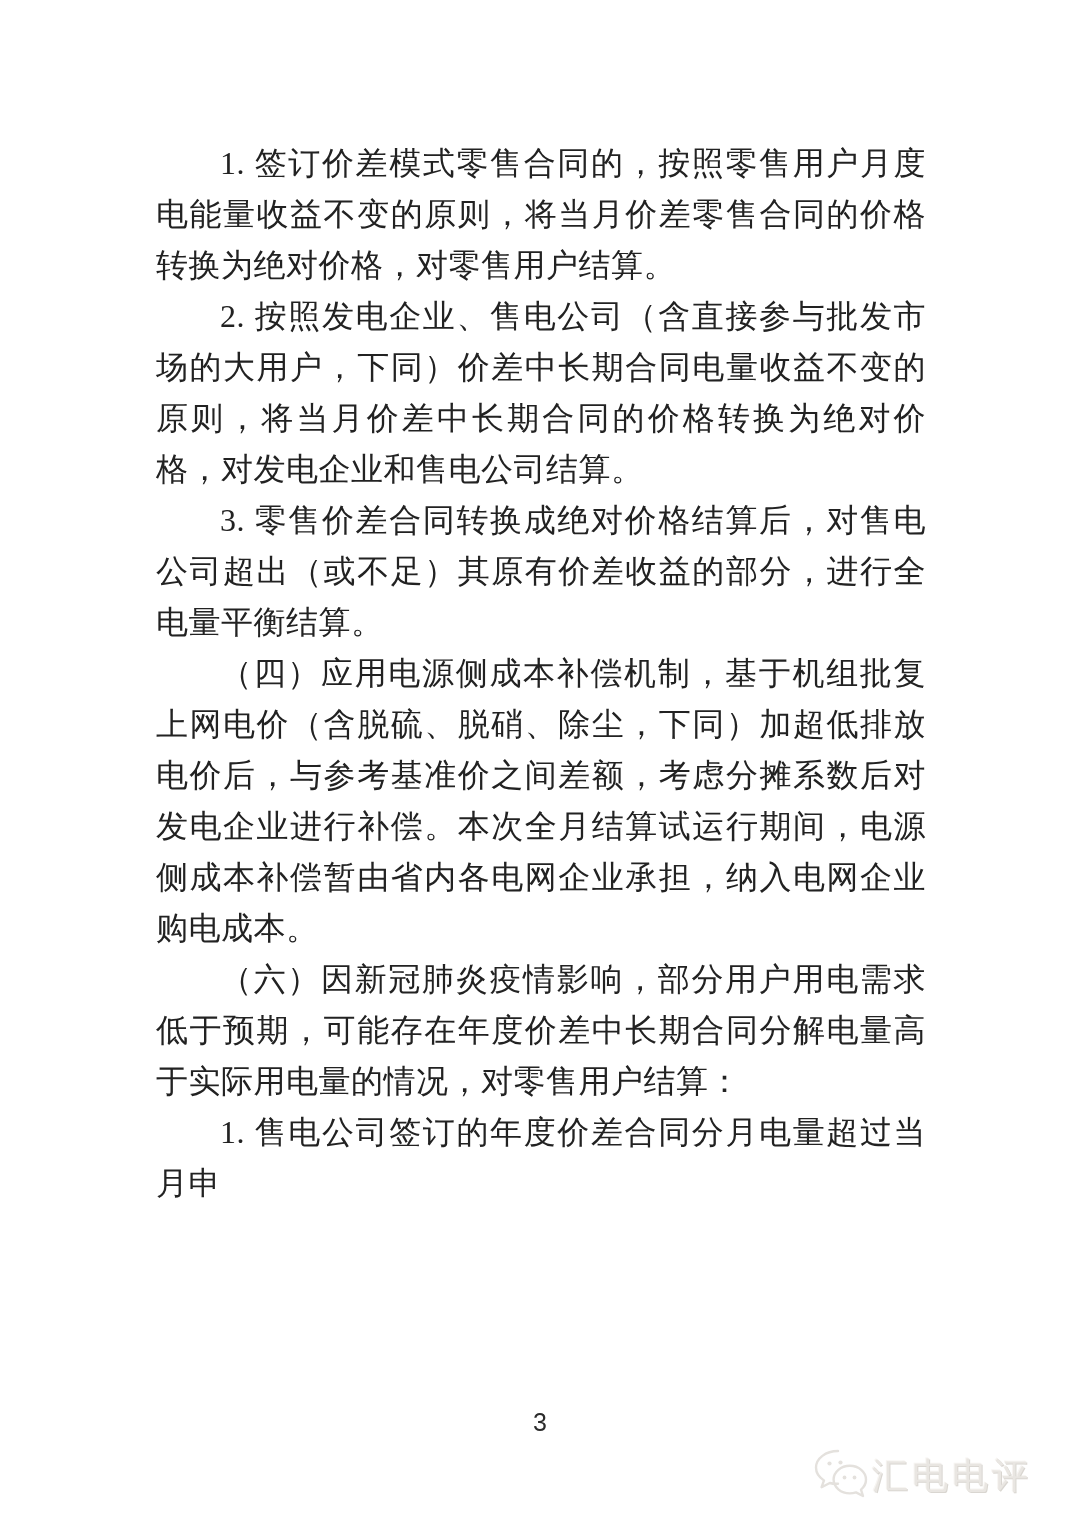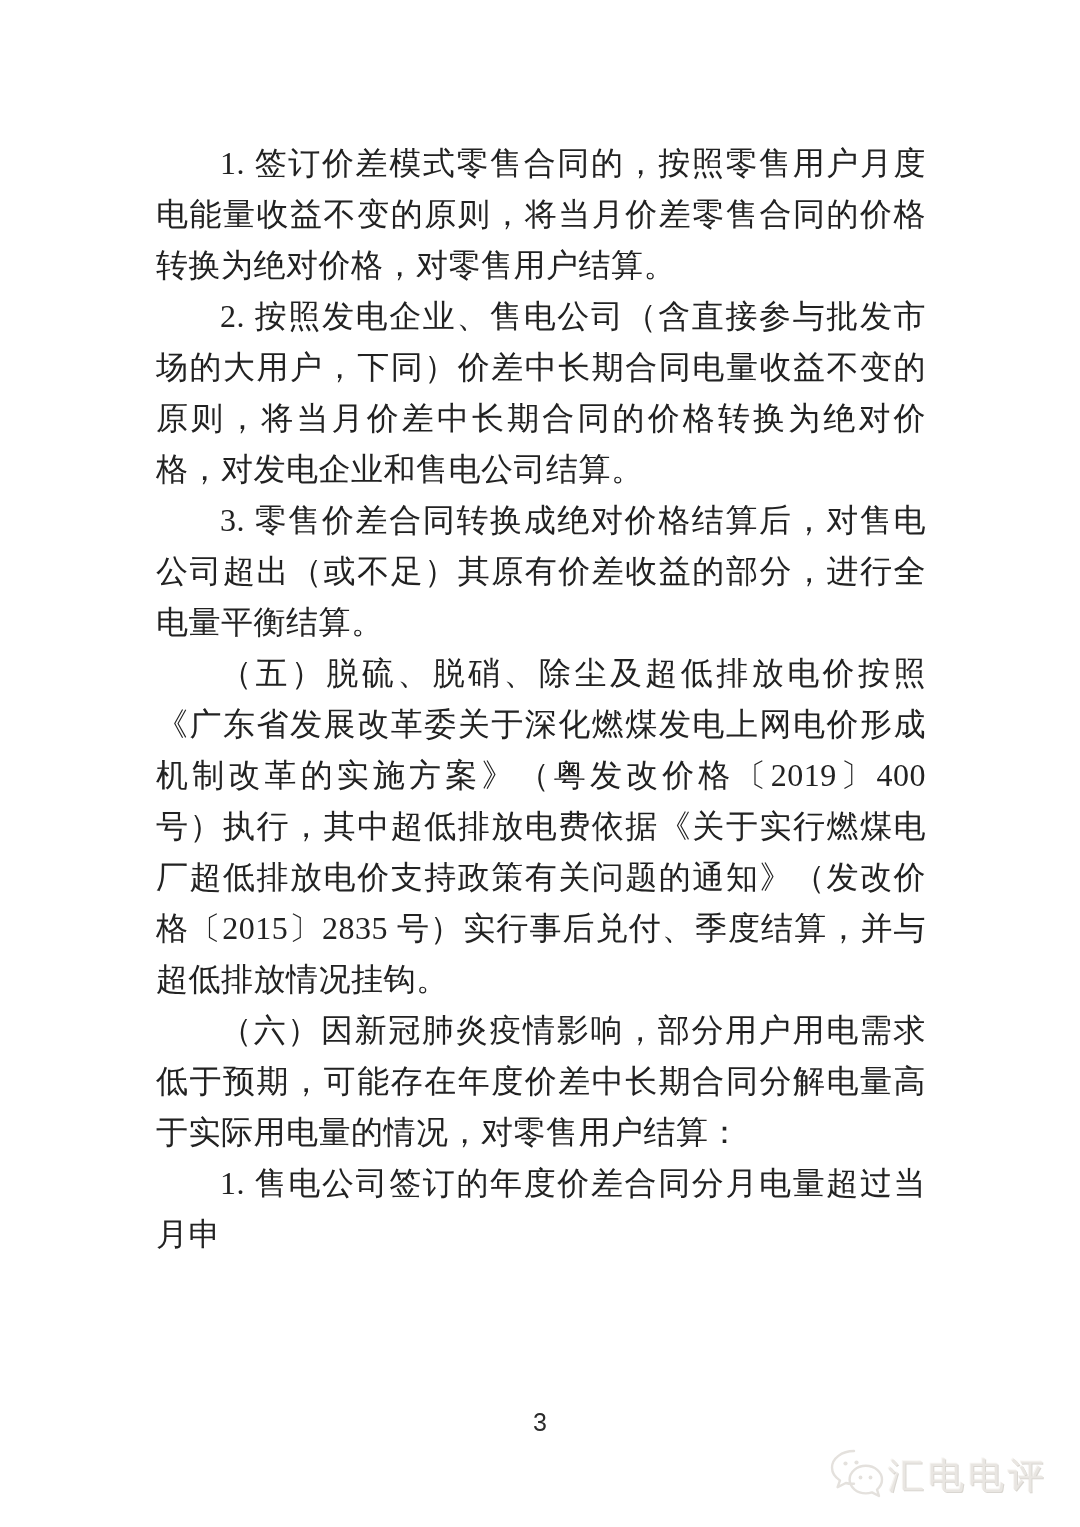--- a/index.html
+++ b/index.html
@@ -42,21 +42,21 @@
     right: 0;
     top: 1408px;
     text-align: center;
     font-family: "Liberation Sans", "DejaVu Sans", sans-serif;
     font-size: 25px;
     color: #2b2b2b;
   }
 
   .watermark {
     position: absolute;
-    right: 32px;
+    right: 48px;
     bottom: 22px;
     display: flex;
     align-items: center;
     user-select: none;
   }
 
   .watermark .wm-icon {
     width: 64px;
     height: 58px;
     display: block;
@@ -73,21 +73,21 @@
 </head>
 <body>
 
 <div class="page">
 
   <main class="doc-body">
 
   <p class="para">1. 签订价差模式零售合同的，按照零售用户月度电能量收益不变的原则，将当月价差零售合同的价格转换为绝对价格，对零售用户结算。</p>
       <p class="para">2. 按照发电企业、售电公司（含直接参与批发市场的大用户，下同）价差中长期合同电量收益不变的原则，将当月价差中长期合同的价格转换为绝对价格，对发电企业和售电公司结算。</p>
       <p class="para">3. 零售价差合同转换成绝对价格结算后，对售电公司超出（或不足）其原有价差收益的部分，进行全电量平衡结算。</p>
-      <p class="para">（五）脱硫、脱硝、除尘及超低排放电价按照《广东省发展改革委关于深化燃煤发电上网电价形成机制改革的实施方案》（粤发改价格〔2019〕400 号）执行，其中超低排放电费依据《关于实行燃煤电厂超低排放电价支持政策有关问题的通知》（发改价格〔2015〕2835 号）实行事后兑付、季度结算，并与超低排放情况挂钩。</p>
+      <p class="para">（四）应用电源侧成本补偿机制，基于机组批复上网电价（含脱硫、脱硝、除尘，下同）加超低排放电价后，与参考基准价之间差额，考虑分摊系数后对发电企业进行补偿。本次全月结算试运行期间，电源侧成本补偿暂由省内各电网企业承担，纳入电网企业购电成本。</p>
       <p class="para">（六）因新冠肺炎疫情影响，部分用户用电需求低于预期，可能存在年度价差中长期合同分解电量高于实际用电量的情况，对零售用户结算：</p>
       <p class="para">1. 售电公司签订的年度价差合同分月电量超过当月申</p>
     </main>
 
   <div class="page-number">3</div>
 
   <div class="watermark">
     <span>
       <svg class="wm-icon" viewBox="0 0 64 58" aria-hidden="true">
         <g fill="none" stroke="#e4e1dd" stroke-width="2.4" stroke-linecap="round" stroke-linejoin="round">

